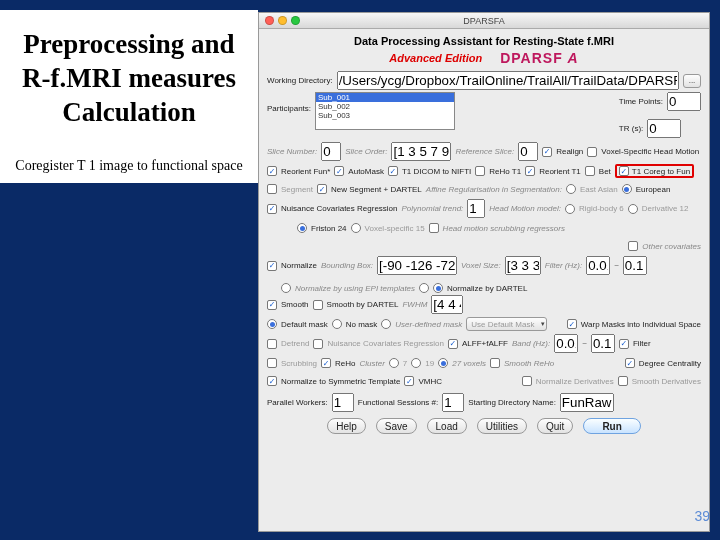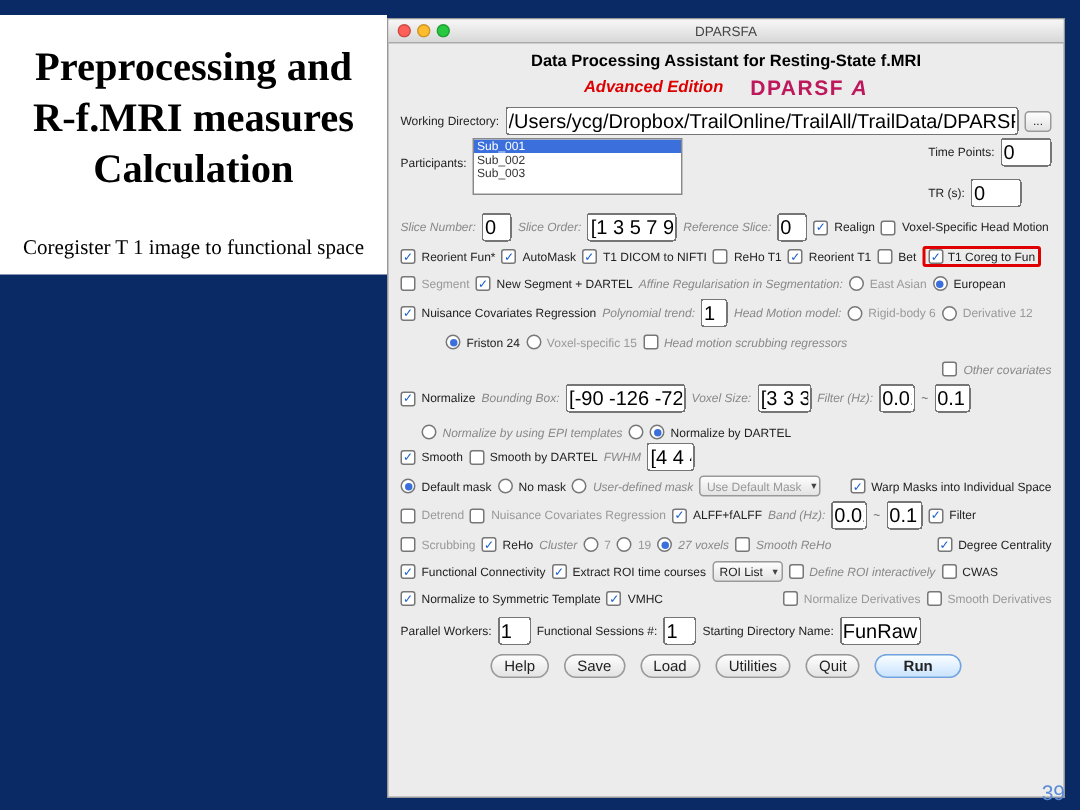--- a/index.html
+++ b/index.html
@@ -32,21 +32,21 @@
   .chk { width: 10px; height: 10px; border: 1px solid #777; border-radius: 2px; background: #fff; display: inline-flex; align-items: center; justify-content: center; font-size: 8px; color: #1a5fd0; flex-shrink: 0; }
   .chk.on::before { content: "✓"; }
   .rad { width: 10px; height: 10px; border: 1px solid #777; border-radius: 50%; background: #fff; display: inline-flex; align-items: center; justify-content: center; flex-shrink: 0; }
   .rad.on::before { content: ""; width: 5px; height: 5px; background: #3a6fdc; border-radius: 50%; }
   .sel { height: 14px; border: 1px solid #999; border-radius: 3px; background: linear-gradient(#fdfdfd,#e3e3e3); padding: 0 12px 0 4px; font-size: 8px; position: relative; display: inline-flex; align-items: center; }
   .sel::after { content: "▾"; position: absolute; right: 2px; font-size: 7px; color: #444; }
   .red-box { border: 2px solid #e00000; padding: 0 2px; border-radius: 2px; display: inline-flex; align-items: center; gap: 3px; }
   .btn { height: 16px; padding: 0 8px; border: 1px solid #999; border-radius: 9px; background: linear-gradient(#fdfdfd,#e3e3e3); font-size: 10px; display: inline-flex; align-items: center; justify-content: center; }
   .btn.primary { background: linear-gradient(#fafeff,#c9e3ff); border-color: #6fa3e0; font-weight: bold; }
   .footer-row { display: flex; gap: 10px; justify-content: center; margin-top: 6px; }
-  .slide-num { position: absolute; right: 10px; bottom: 4px; color: #5b8bd6; font-family: Arial; font-size: 14px; }
+  .slide-num { position: absolute; right: 10px; bottom: 16px; color: #5b8bd6; font-family: Arial; font-size: 14px; }
   .sp { flex: 1; }
   .tilde { color: #555; }
 </style>
 </head>
 <body>
 
 <div class="slide-left">
   <div class="slide-title">Preprocessing and R-f.MRI measures Calculation</div>
   <div class="slide-sub">Coregister T 1 image to functional space</div>
 </div>
@@ -238,33 +238,20 @@
         <span class="lbl gray">19</span>
       <span class="rad on"></span>
         <span class="lbl italic">27 voxels</span>
       <span class="chk"></span>
         <span class="lbl italic">Smooth ReHo</span>
       <span class="sp"></span>
       <span class="chk on"></span>
         <span class="lbl">Degree Centrality</span>
     </div>
 
-    <div class="row">
-      <span class="chk on"></span>
-        <span class="lbl">Functional Connectivity</span>
-      <span class="chk on"></span>
-        <span class="lbl">Extract ROI time courses</span>
-      <span class="sel">
-          <span>ROI List</span>
-        </span>
-      <span class="chk"></span>
-        <span class="lbl italic">Define ROI interactively</span>
-      <span class="chk"></span>
-        <span class="lbl">CWAS</span>
-    </div>
 
     <div class="row">
       <span class="chk on"></span>
         <span class="lbl">Normalize to Symmetric Template</span>
       <span class="chk on"></span>
         <span class="lbl">VMHC</span>
       <span class="sp"></span>
       <span class="chk"></span>
         <span class="lbl gray">Normalize Derivatives</span>
       <span class="chk"></span>

